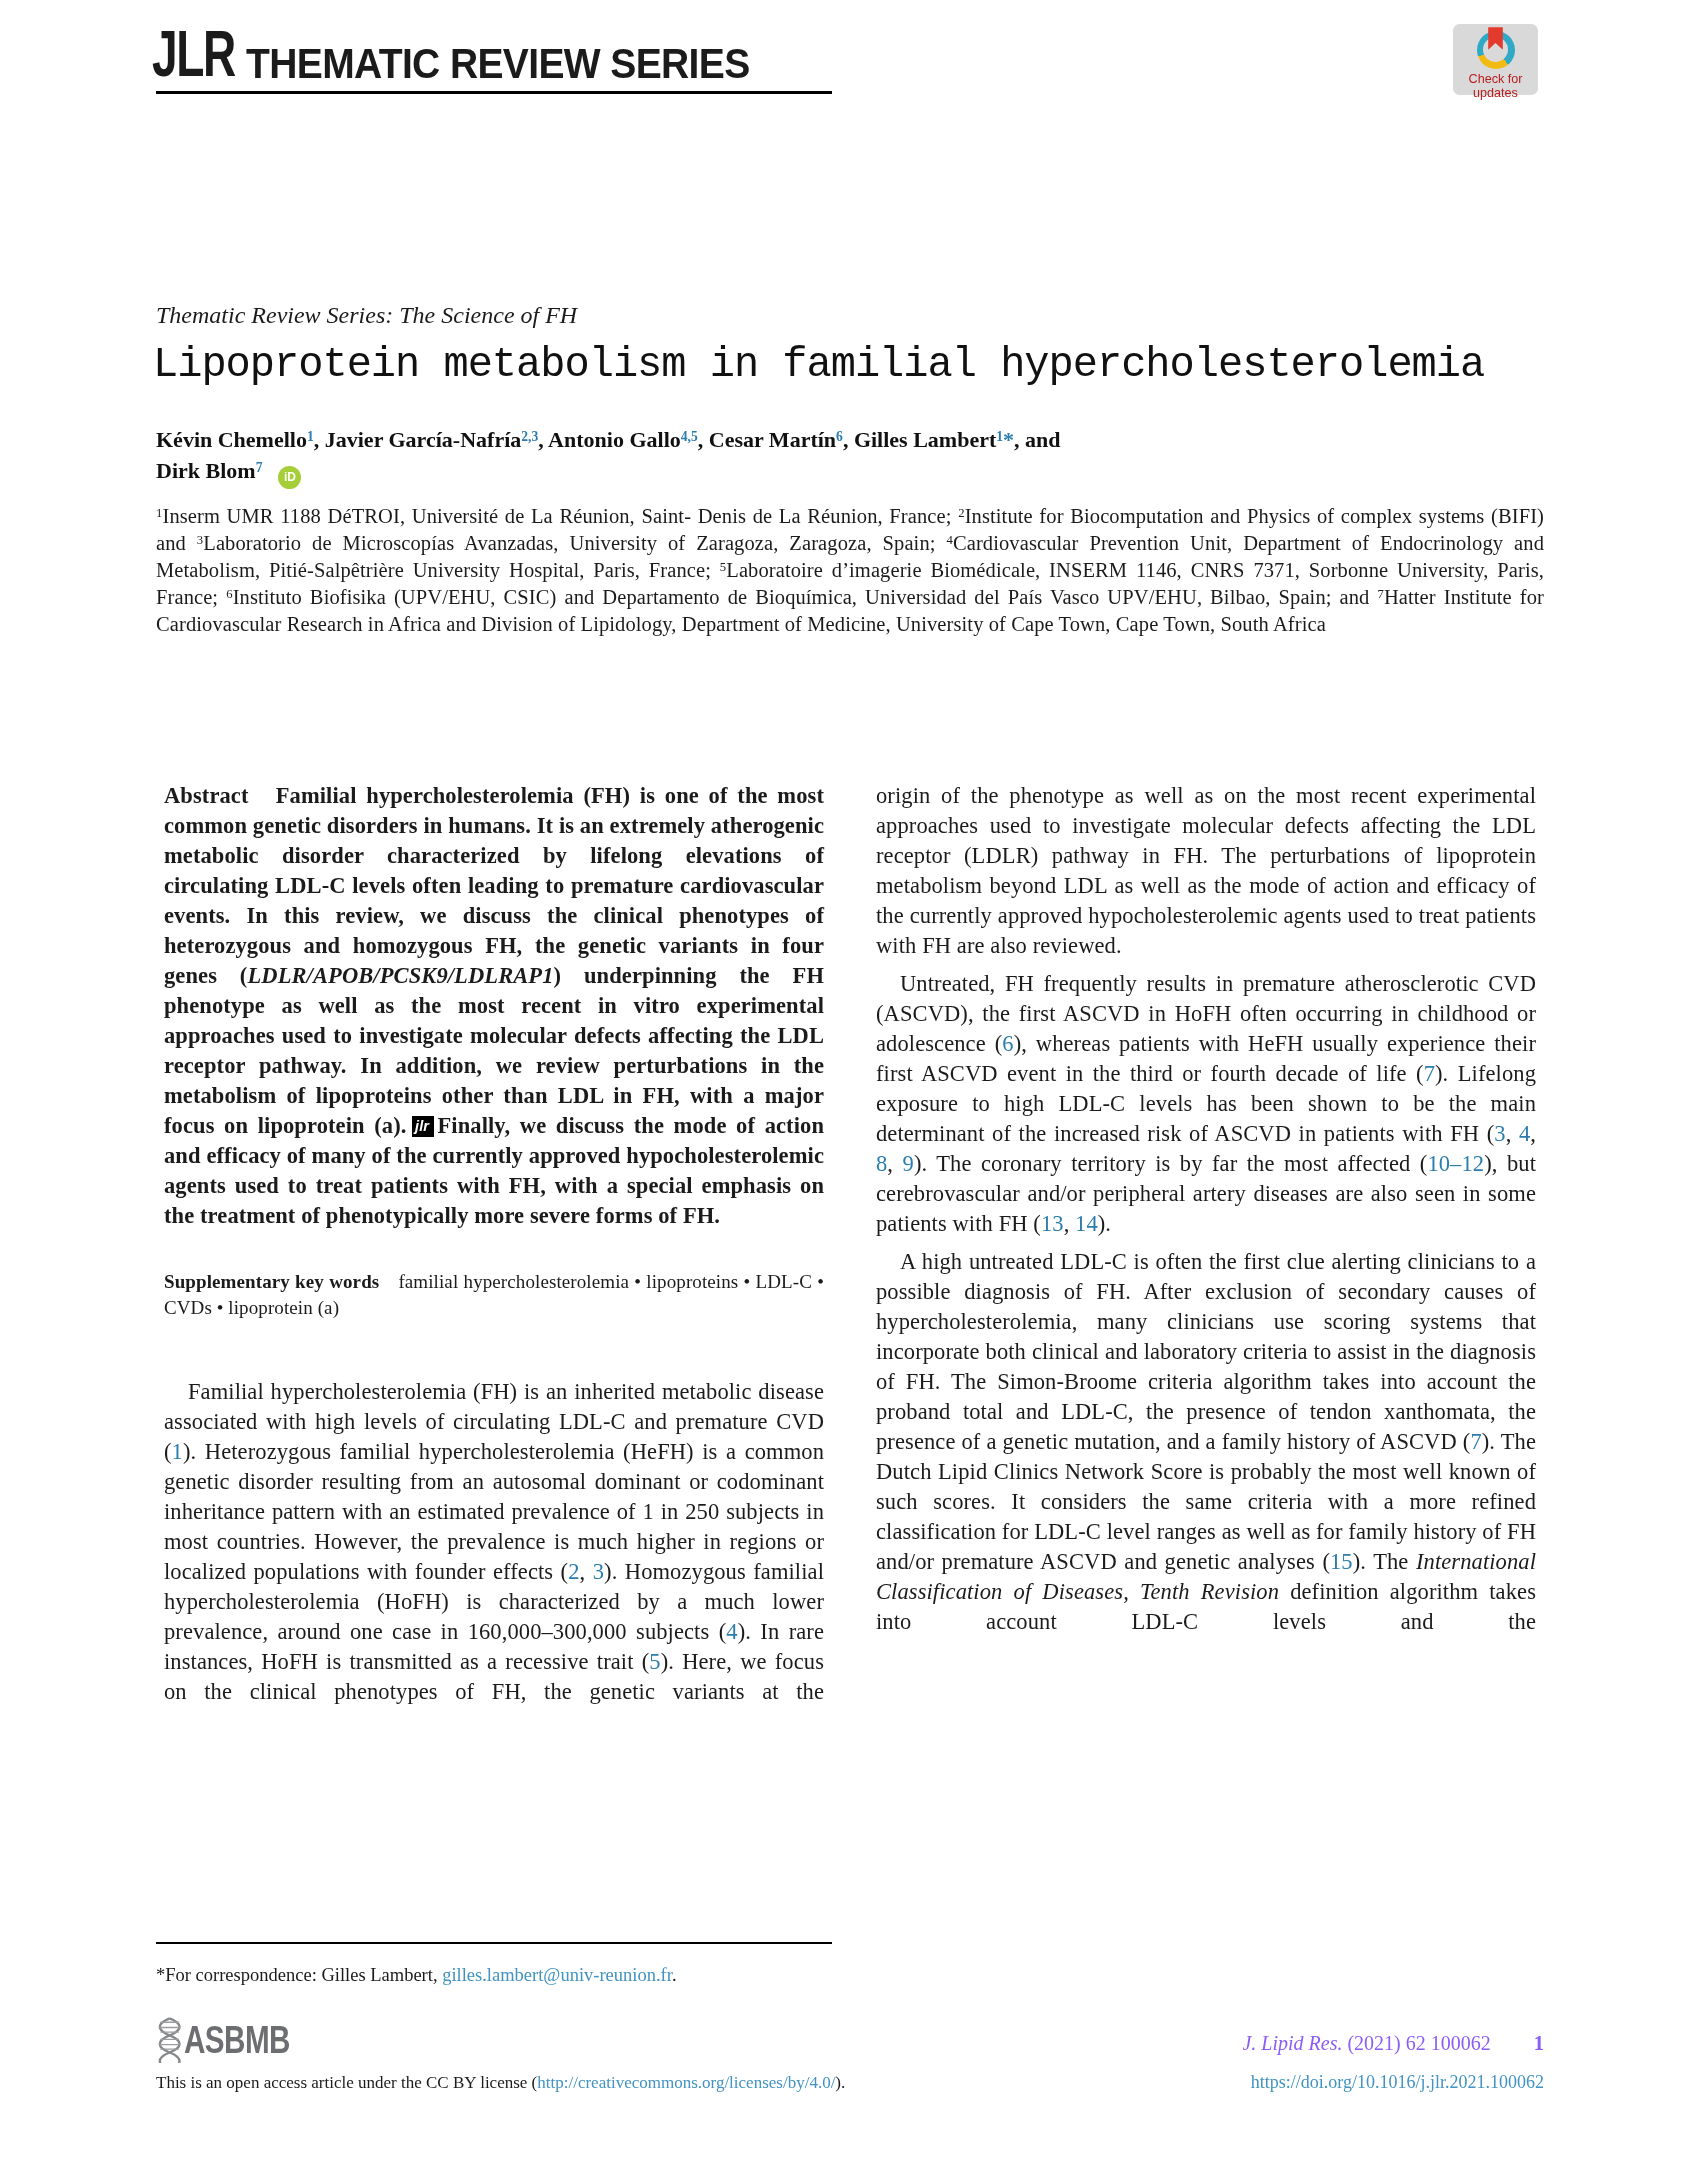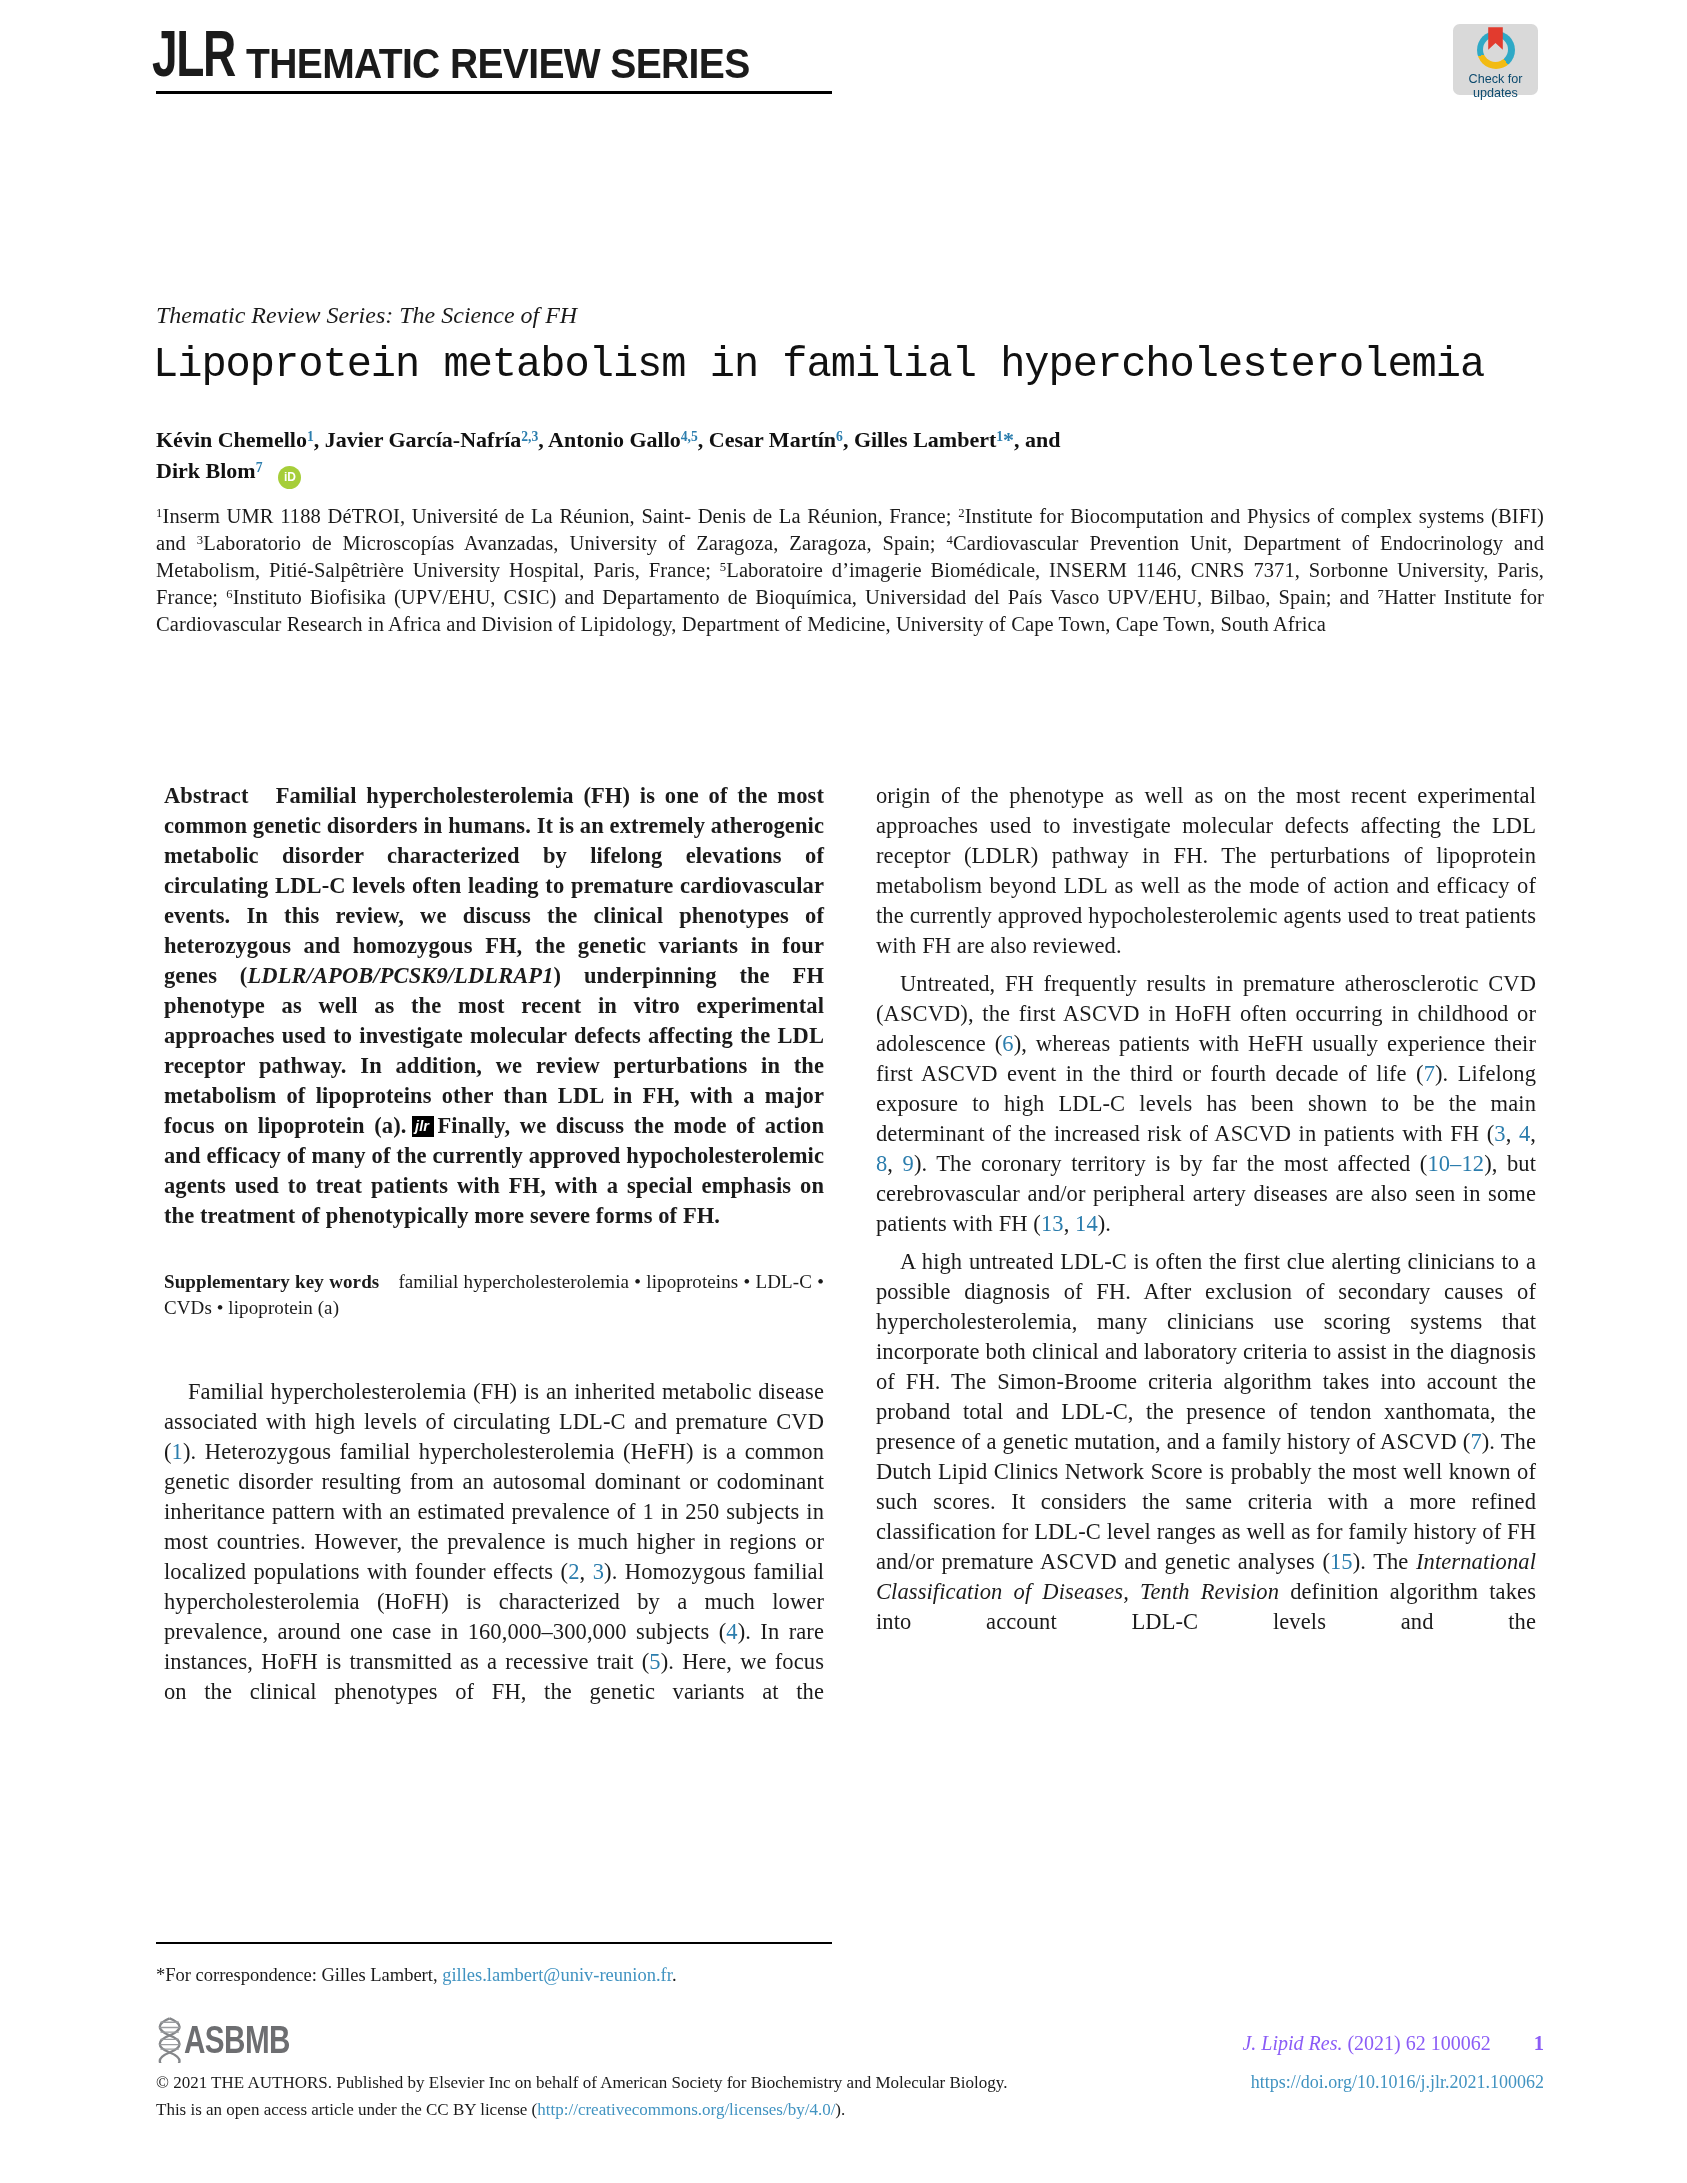--- a/index.html
+++ b/index.html
@@ -21,21 +21,21 @@
   .badge-ring{position:absolute;left:50%;top:6.6px;margin-left:-19px;width:38px;height:38px;
               border-radius:50%;
               background:conic-gradient(var(--badge_teal) 0deg 140deg,
                                         var(--badge_yellow) 140deg 250deg,
                                         var(--badge_teal) 250deg 360deg);}
   .badge-ring::after{content:"";position:absolute;inset:6.6px;background:#d9d9d9;border-radius:50%;}
   .badge-bookmark{position:absolute;left:50%;top:3.3px;margin-left:-7.3px;width:14.6px;height:22.5px;
                   background:var(--badge_red);z-index:2;
                   clip-path:polygon(0 0,100% 0,100% 100%,50% 70%,0 100%);}
   .badge-text{position:absolute;left:0;right:0;top:48px;text-align:center;
-              font-family:"Liberation Sans",sans-serif;font-size:12.6px;line-height:14px;color:#0c4a6e;}
+              font-family:"Liberation Sans",sans-serif;font-size:12.6px;line-height:14px;color:#b91c1c;}
 
   
   .eyebrow{left:156px;top:302px;font-size:24px;font-style:italic;}
   .title{left:153px;top:341px;font-family:Liberation Mono, monospace;font-size:42px;
          letter-spacing:-1px;color:#111;}
   .authors{left:156px;top:424px;font-size:22px;font-weight:700;line-height:31px;color:#111;}
   .affils{left:156px;top:503px;width:1388px;font-size:20.5px;line-height:27px;
           text-align:justify;letter-spacing:0.1px;}
 
   
@@ -130,19 +130,18 @@
   </div>
 
   <div class="abs footer-cite">
     <span><span class="s-i">J. Lipid Res.</span><span> (2021) 62 100062</span></span>
     <span class="page-no">1</span>
   </div>
 
   <div class="abs footer-copy">
     <div>
       <span class="doi">https://doi.org/10.1016/j.jlr.2021.100062</span>
-      <span>© 2021 THE AUTHORS. Published by Elsevier Inc on behalf of American Society for Biochemistry and Molecular Biology.</span>
     </div>
     <div><span>This is an open access article under the CC BY license (</span><span class="s-link">http://creativecommons.org/licenses/by/4.0/</span><span>).</span></div>
   </div>
 
 </div>
 
 
 </body></html>

